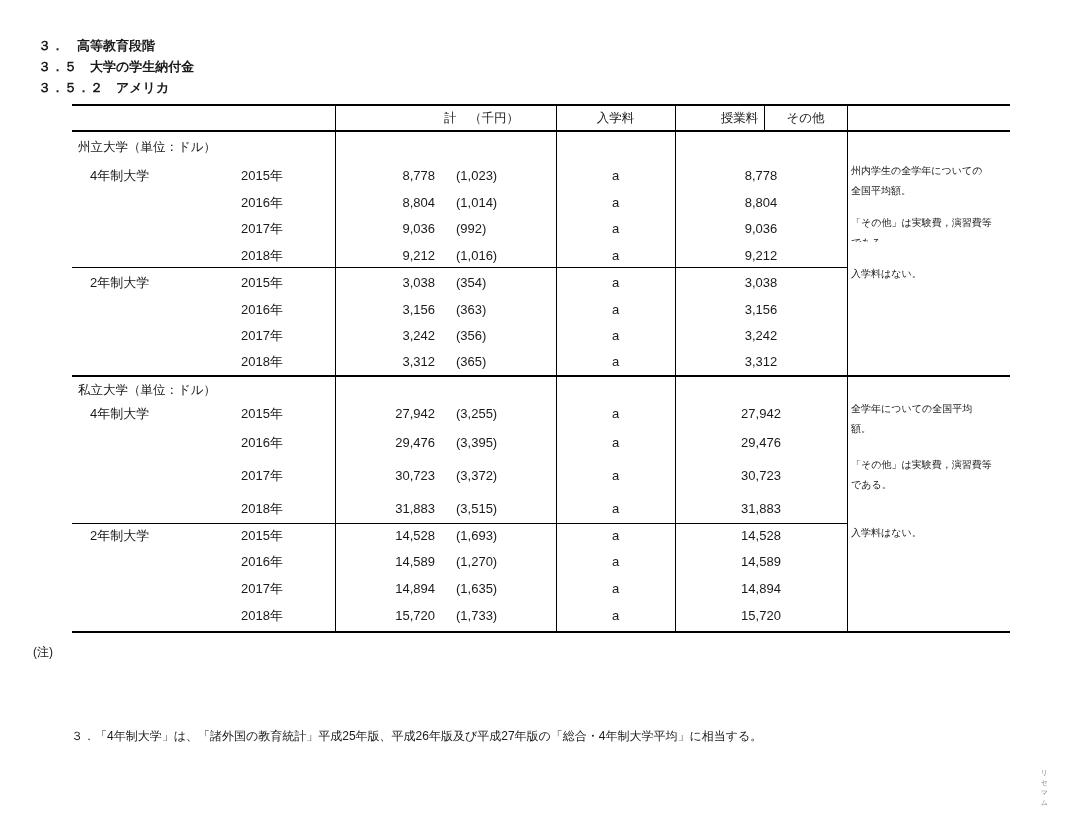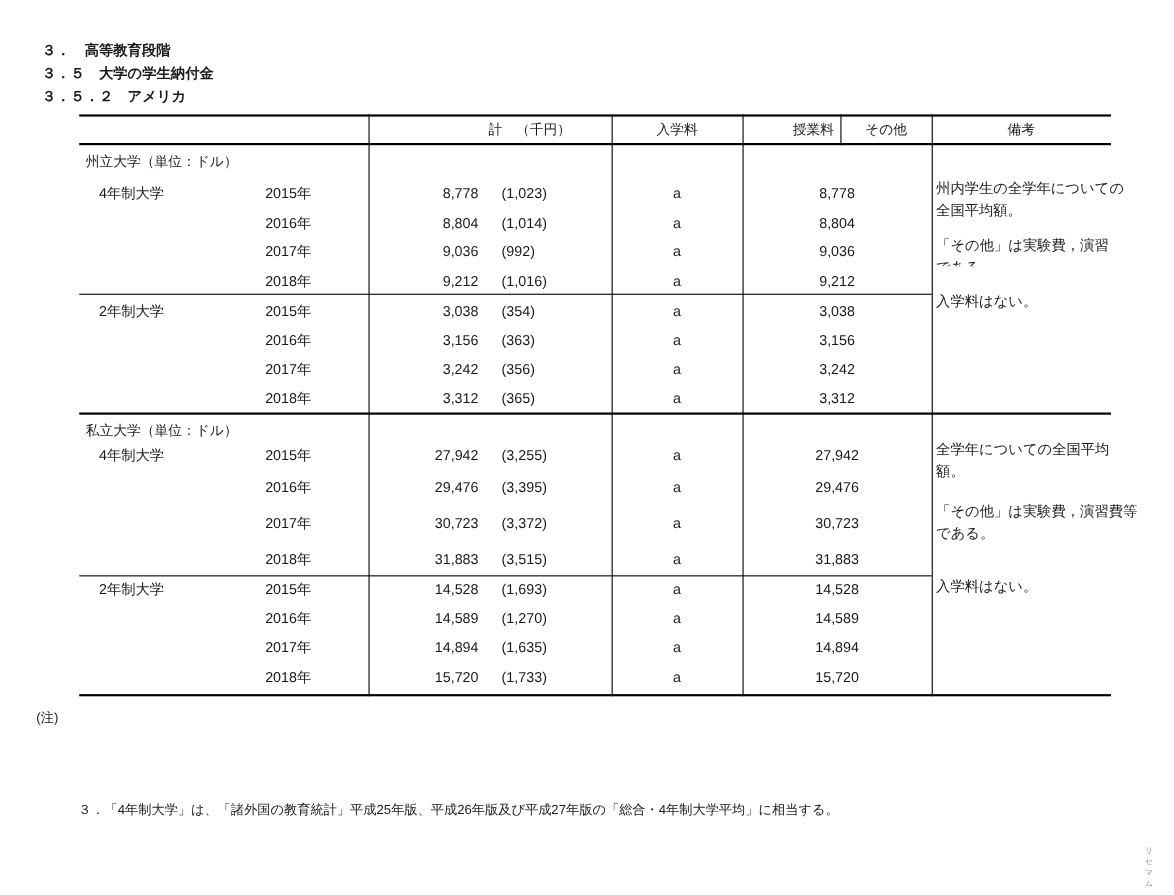--- a/index.html
+++ b/index.html
@@ -14,21 +14,21 @@
   .hcell{position:absolute;top:2px;height:24px;line-height:24px;text-align:center;font-size:12.5px;}
   .slabel{position:absolute;left:6px;height:18px;line-height:18px;font-size:12.5px;white-space:nowrap;}
   .trow{position:absolute;left:0;width:938px;height:18px;line-height:18px;font-size:13px;}
   .trow span{position:absolute;top:0;height:18px;white-space:nowrap;}
   .cg{left:18px;}
   .cy{left:130px;width:120px;text-align:center;}
   .ct{left:270px;width:93px;text-align:right;}
   .cj{left:384px;width:101px;text-align:left;}
   .ca{left:484px;width:119px;text-align:center;}
   .cu{left:603px;width:172px;text-align:center;}
-  .rpara{position:absolute;left:779px;width:157px;font-size:13px;line-height:20px;font-family:Liberation Serif, serif;}
+  .rpara{position:absolute;left:779px;width:157px;font-size:10px;line-height:20px;font-family:Liberation Serif, serif;}
   .rpara.clipped{height:29px;overflow:hidden;}
   .rline{white-space:nowrap;}
   
   .note-label{position:absolute;left:33px;top:645px;font-size:12px;line-height:15px;}
   .note-item{position:absolute;left:71px;font-size:12px;line-height:15px;white-space:nowrap;}
   .note-1{top:671px;}
   .note-2{top:700px;text-decoration:underline;text-underline-offset:3px;}
   .note-3{top:729px;}
   
   .logo{position:absolute;right:14px;top:771px;height:34px;}
@@ -45,21 +45,20 @@
     <div class="title">３．５　大学の学生納付金</div>
     <div class="title">３．５．２　アメリカ</div>
   </div>
 
   <div class="table">
 
     <div class="hcell" style="left:263px;width:221px;margin-left:36px;">計　（千円）</div>
     <div class="hcell" style="left:484px;width:119px;">入学料</div>
     <div class="hcell" style="left:623px;width:89px;">授業料</div>
     <div class="hcell" style="left:692px;width:83px;">その他</div>
-    <div class="hcell" style="left:775px;width:163px;">備考</div>
 
     <div id="table-body">
         <div class="slabel" style="top: 34px;">州立大学（単位：ドル）</div>
         <div class="trow" style="top: 63px;">
           <span class="cg">4年制大学</span>
           <span class="cy">2015年</span>
           <span class="ct">8,778</span>
           <span class="cj">(1,023)</span>
           <span class="ca">a</span>
           <span class="cu">8,778</span>
@@ -118,21 +117,21 @@
           <div class="rline">州内学生の全学年についての</div>
           <div class="rline">全国平均額。</div>
         </div>
         <div class="rpara clipped" style="top: 109px;">
           <div class="rline">「その他」は実験費，演習費等</div>
           <div class="rline">である。</div>
         </div>
         <div class="rpara" style="top: 160px;">
           <div class="rline">入学料はない。</div>
         </div>
-        <div class="slabel" style="top: 278px;">私立大学（単位：ドル）</div>
+        <div class="slabel" style="top: 278px; font-family: Liberation Mono, monospace;">私立大学（単位：ドル）</div>
         <div class="trow" style="top: 301px;">
           <span class="cg">4年制大学</span>
           <span class="cy">2015年</span>
           <span class="ct">27,942</span>
           <span class="cj">(3,255)</span>
           <span class="ca">a</span>
           <span class="cu">27,942</span>
         </div>
         <div class="trow" style="top: 330px;">
           <span class="cy">2016年</span>

